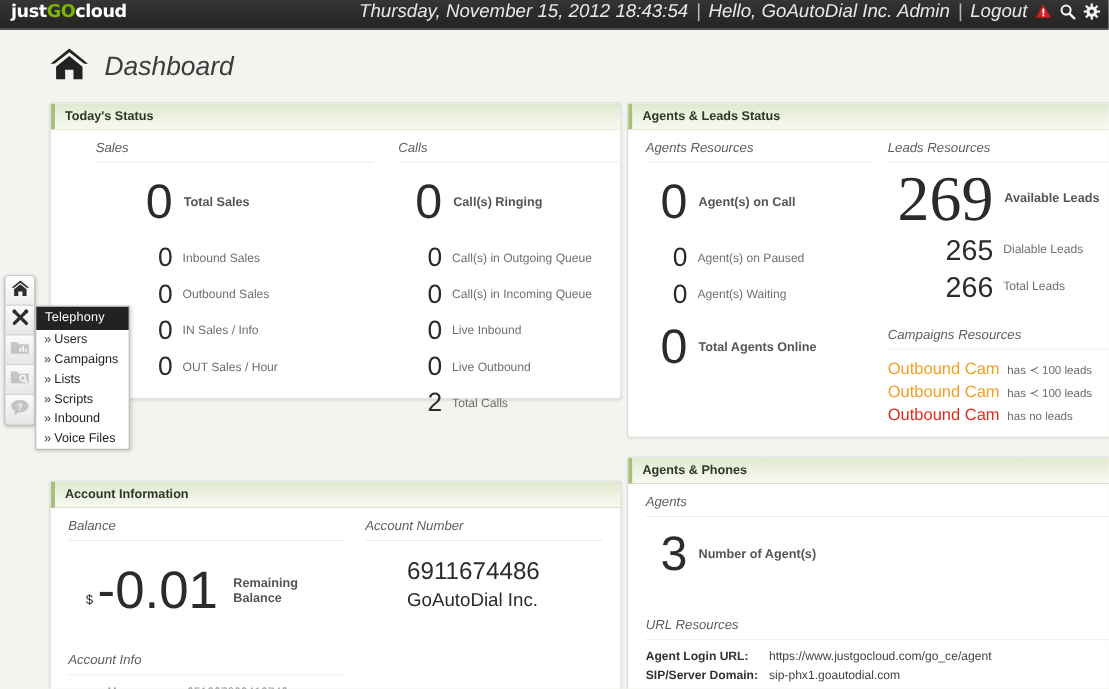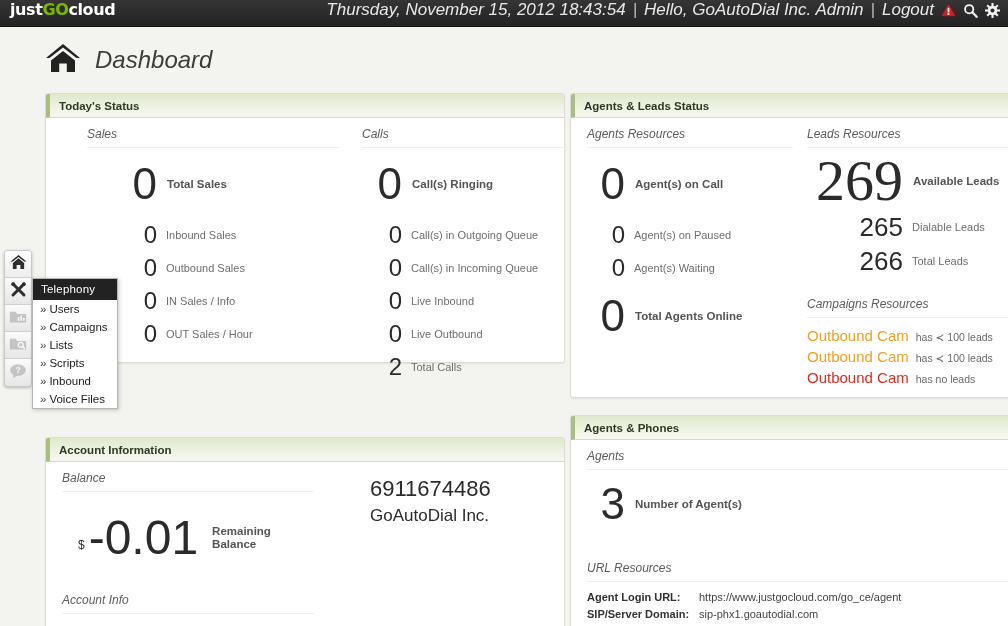--- a/index.html
+++ b/index.html
@@ -370,20 +370,21 @@
         </span>
       </div>
       <div class="col-title" style="margin-top:22px; width:252px;">Account Info</div>
       <div class="kv" style="margin-top:10px; margin-left:36px;">
         <span class="k" style="width:72px;">Username:</span>
         <span class="v">051307862413740</span>
       </div>
     </div>
 
     <div class="col" style="left:286px; width:230px;">
+      <div class="col-title" style="width:216px;">Account Number</div>
       <div style="margin-top:14px; margin-left:38px; font-size:22px; color:#2b2b2b;">6911674486</div>
       <div style="margin-top:4px; margin-left:38px; font-size:17px; color:#2b2b2b;">GoAutoDial Inc.</div>
     </div>
   </div>
 </div>
 
 <div class="panel" style="left:570px; top:415px; width:455px; height:222px;">
   <div class="panel-head">Agents &amp; Phones</div>
   <div class="panel-body">
     <div class="col" style="left:16px; width:425px;">

